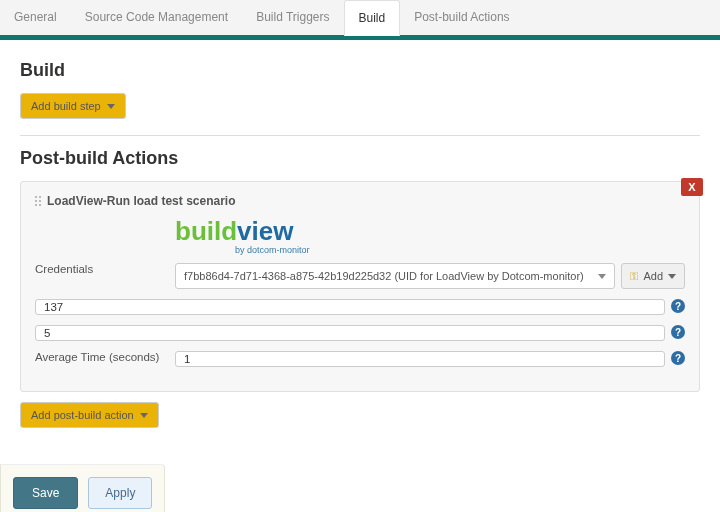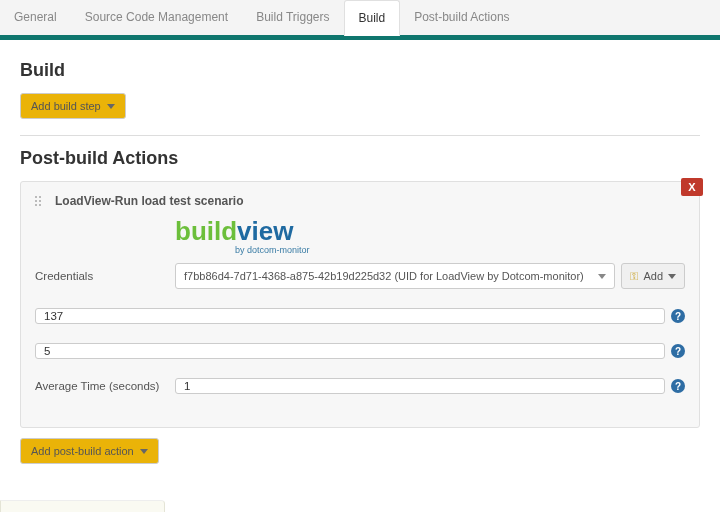--- a/index.html
+++ b/index.html
@@ -8,29 +8,29 @@
   .tab-bar { display: flex; background: #f4f4f4; border-bottom: 5px solid #0f766e; }
   .tab { padding: 10px 14px; color: #888; cursor: pointer; font-size: 12px; }
   .tab.active { background: #fff; color: #333; border: 1px solid #e0e0e0; border-bottom: 1px solid #fff; margin-bottom: -1px; border-radius: 3px 3px 0 0; }
   .main { padding: 12px 20px; }
   .section-title { font-size: 18px; font-weight: bold; color: #333; margin: 8px 0 12px 0; }
   .dd-btn { display: inline-flex; align-items: center; gap: 6px; background: #eab308; border: 1px solid #ccc; border-radius: 3px; padding: 6px 10px; font-size: 11px; color: #555; cursor: pointer; }
   .caret-down { width: 0; height: 0; border-left: 4px solid transparent; border-right: 4px solid transparent; border-top: 5px solid #666; }
   .divider { border-top: 1px solid #ddd; margin: 16px 0 12px 0; }
   .pba-block { position: relative; border: 1px solid #e0e0e0; background: #f7f7f7; padding: 12px 14px 14px 14px; border-radius: 3px; margin-bottom: 10px; }
   .close-x { position: absolute; top: -4px; right: -4px; width: 22px; height: 18px; background: #c0392b; color: #fff; text-align: center; line-height: 18px; font-size: 11px; font-weight: bold; border-radius: 2px; cursor: pointer; }
-  .pba-header { display: flex; align-items: center; gap: 14px; font-weight: bold; color: #555; margin-bottom: 8px; }
+  .pba-header { display: flex; align-items: center; gap: 6px; font-weight: bold; color: #555; margin-bottom: 8px; }
   .grip-dots { display: grid; grid-template-columns: repeat(2, 2px); grid-gap: 2px; }
   .grip-dots span { width: 2px; height: 2px; background: #bbb; }
   .logo-area { padding-left: 140px; margin-bottom: 8px; }
   .logo-load { font-size: 26px; font-weight: 700; display: inline-block; }
   .lg-green { color: #6cbf3b; }
   .lg-blue { color: #1f6aa1; }
   .logo-sub { font-size: 9px; color: #3a7ca5; margin-top: -2px; padding-left: 60px; }
-  .form-row { display: flex; align-items: center; margin-bottom: 19px; }
+  .form-row { display: flex; margin-bottom: 10px; }
   .form-label { width: 140px; color: #555; font-size: 11.5px; }
   .form-field { flex: 1; display: flex; align-items: center; gap: 6px; }
   .select-box { flex: 1; display: flex; align-items: center; justify-content: space-between; background: #fff; border: 1px solid #ccc; border-radius: 3px; padding: 4px 8px; height: 26px; color: #555; font-size: 11px; cursor: pointer; }
   .select-caret { width: 0; height: 0; border-left: 4px solid transparent; border-right: 4px solid transparent; border-top: 5px solid #888; }
   .add-cred-btn { display: inline-flex; align-items: center; gap: 5px; background: #f0f0f0; border: 1px solid #ccc; border-radius: 3px; padding: 4px 8px; height: 26px; font-size: 11px; color: #555; cursor: pointer; }
   .key-icon { color: #c9a227; font-size: 11px; }
   .text-input { width: 100%; height: 16px; border: 1px solid #ccc; border-radius: 3px; padding: 4px 8px; font-size: 11.5px; color: #333; outline: none; }
   .help-icon { width: 14px; height: 14px; border-radius: 50%; background: #2e6da4; color: #fff; font-size: 10px; font-weight: bold; display: flex; align-items: center; justify-content: center; cursor: pointer; margin-left: 6px; }
   .footer-bar { margin-top: 24px; padding: 12px; border: 1px solid #e4e4d6; border-top-color: #eee; background: #fafaf2; display: inline-flex; gap: 10px; border-radius: 0 4px 0 0; }
   .btn-save { background: #437788; color: #fff; border: 1px solid #3a6a79; padding: 8px 18px; border-radius: 3px; font-size: 12px; cursor: pointer; }

